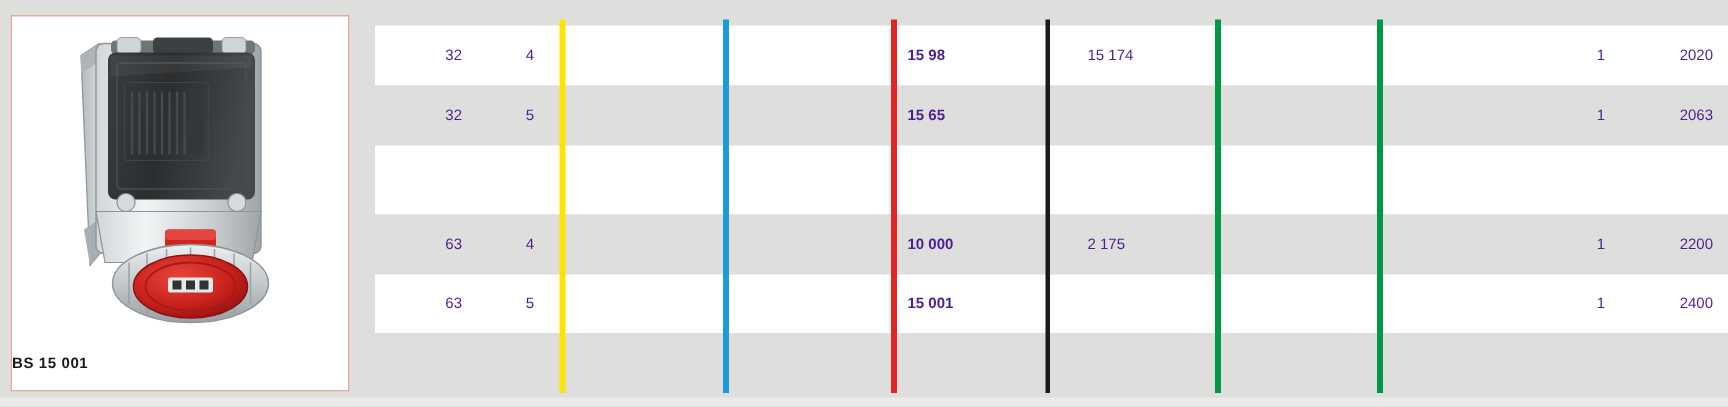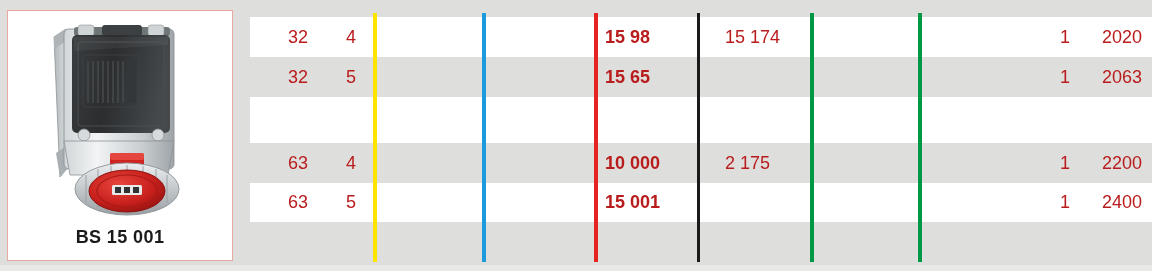--- a/index.html
+++ b/index.html
@@ -36,22 +36,21 @@
     left: 0;
     top: 4px;
     width: 224px;
     height: 206px;
   }
   #product-caption {
     position: absolute;
     left: 0;
     bottom: 12px;
     width: 100%;
-    text-align: center;
-    font-size: 18px;
+    font-size: 10px;
     font-weight: bold;
     color: #1a1a1a;
     letter-spacing: 0.4px;
   }
 
   
   #spec-table {
     position: absolute;
     left: 250px;
     top: 0;
@@ -66,22 +65,22 @@
   }
   .row-white { background: #ffffff; }
   .row-grey  { background: #dededc; }
 
   .cell {
     position: absolute;
     top: 0;
     height: 100%;
     display: flex;
     align-items: center;
-    font-size: 18px;
-    color: #b91c1c;
+    font-size: 10px;
+    color: #4c1d95;
     white-space: nowrap;
   }
   .cell.right { justify-content: flex-end; }
   .cell.left  { justify-content: flex-start; }
   .cell.bold  { font-weight: bold; }
 
   
   .col-amps     { left: 12px;  width: 46px;  }
   .col-poles    { left: 70px;  width: 36px;  }
   .col-ref-a    { left: 355px; width: 84px; text-align: center;  }

